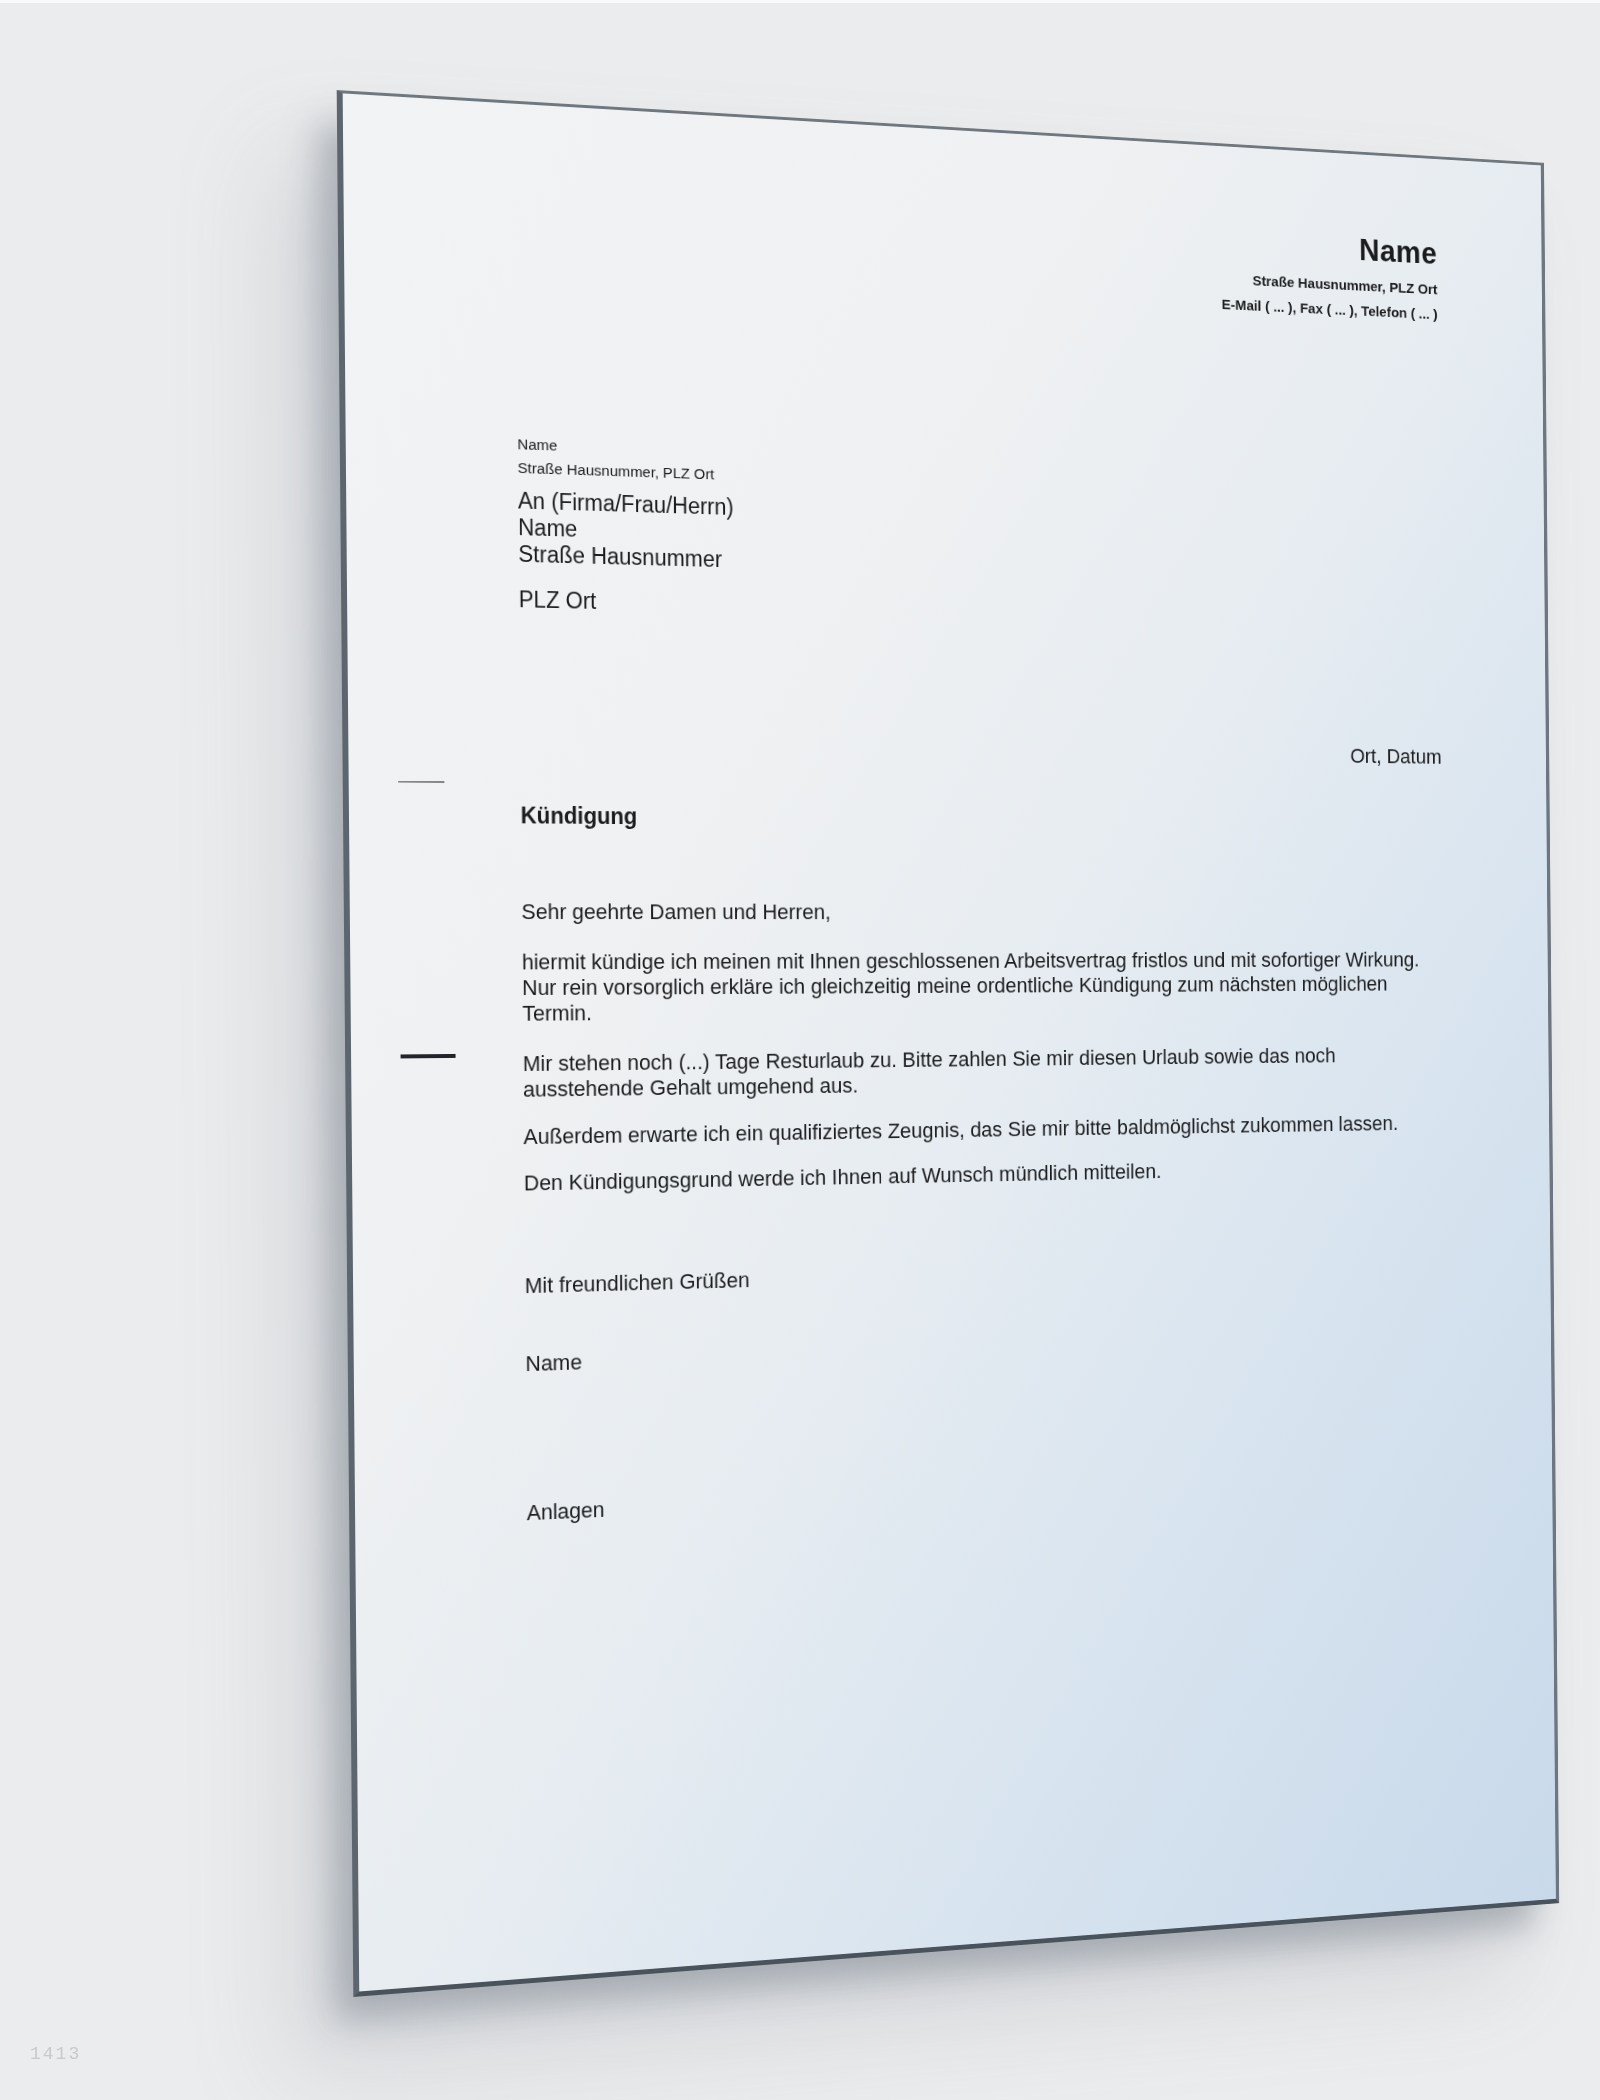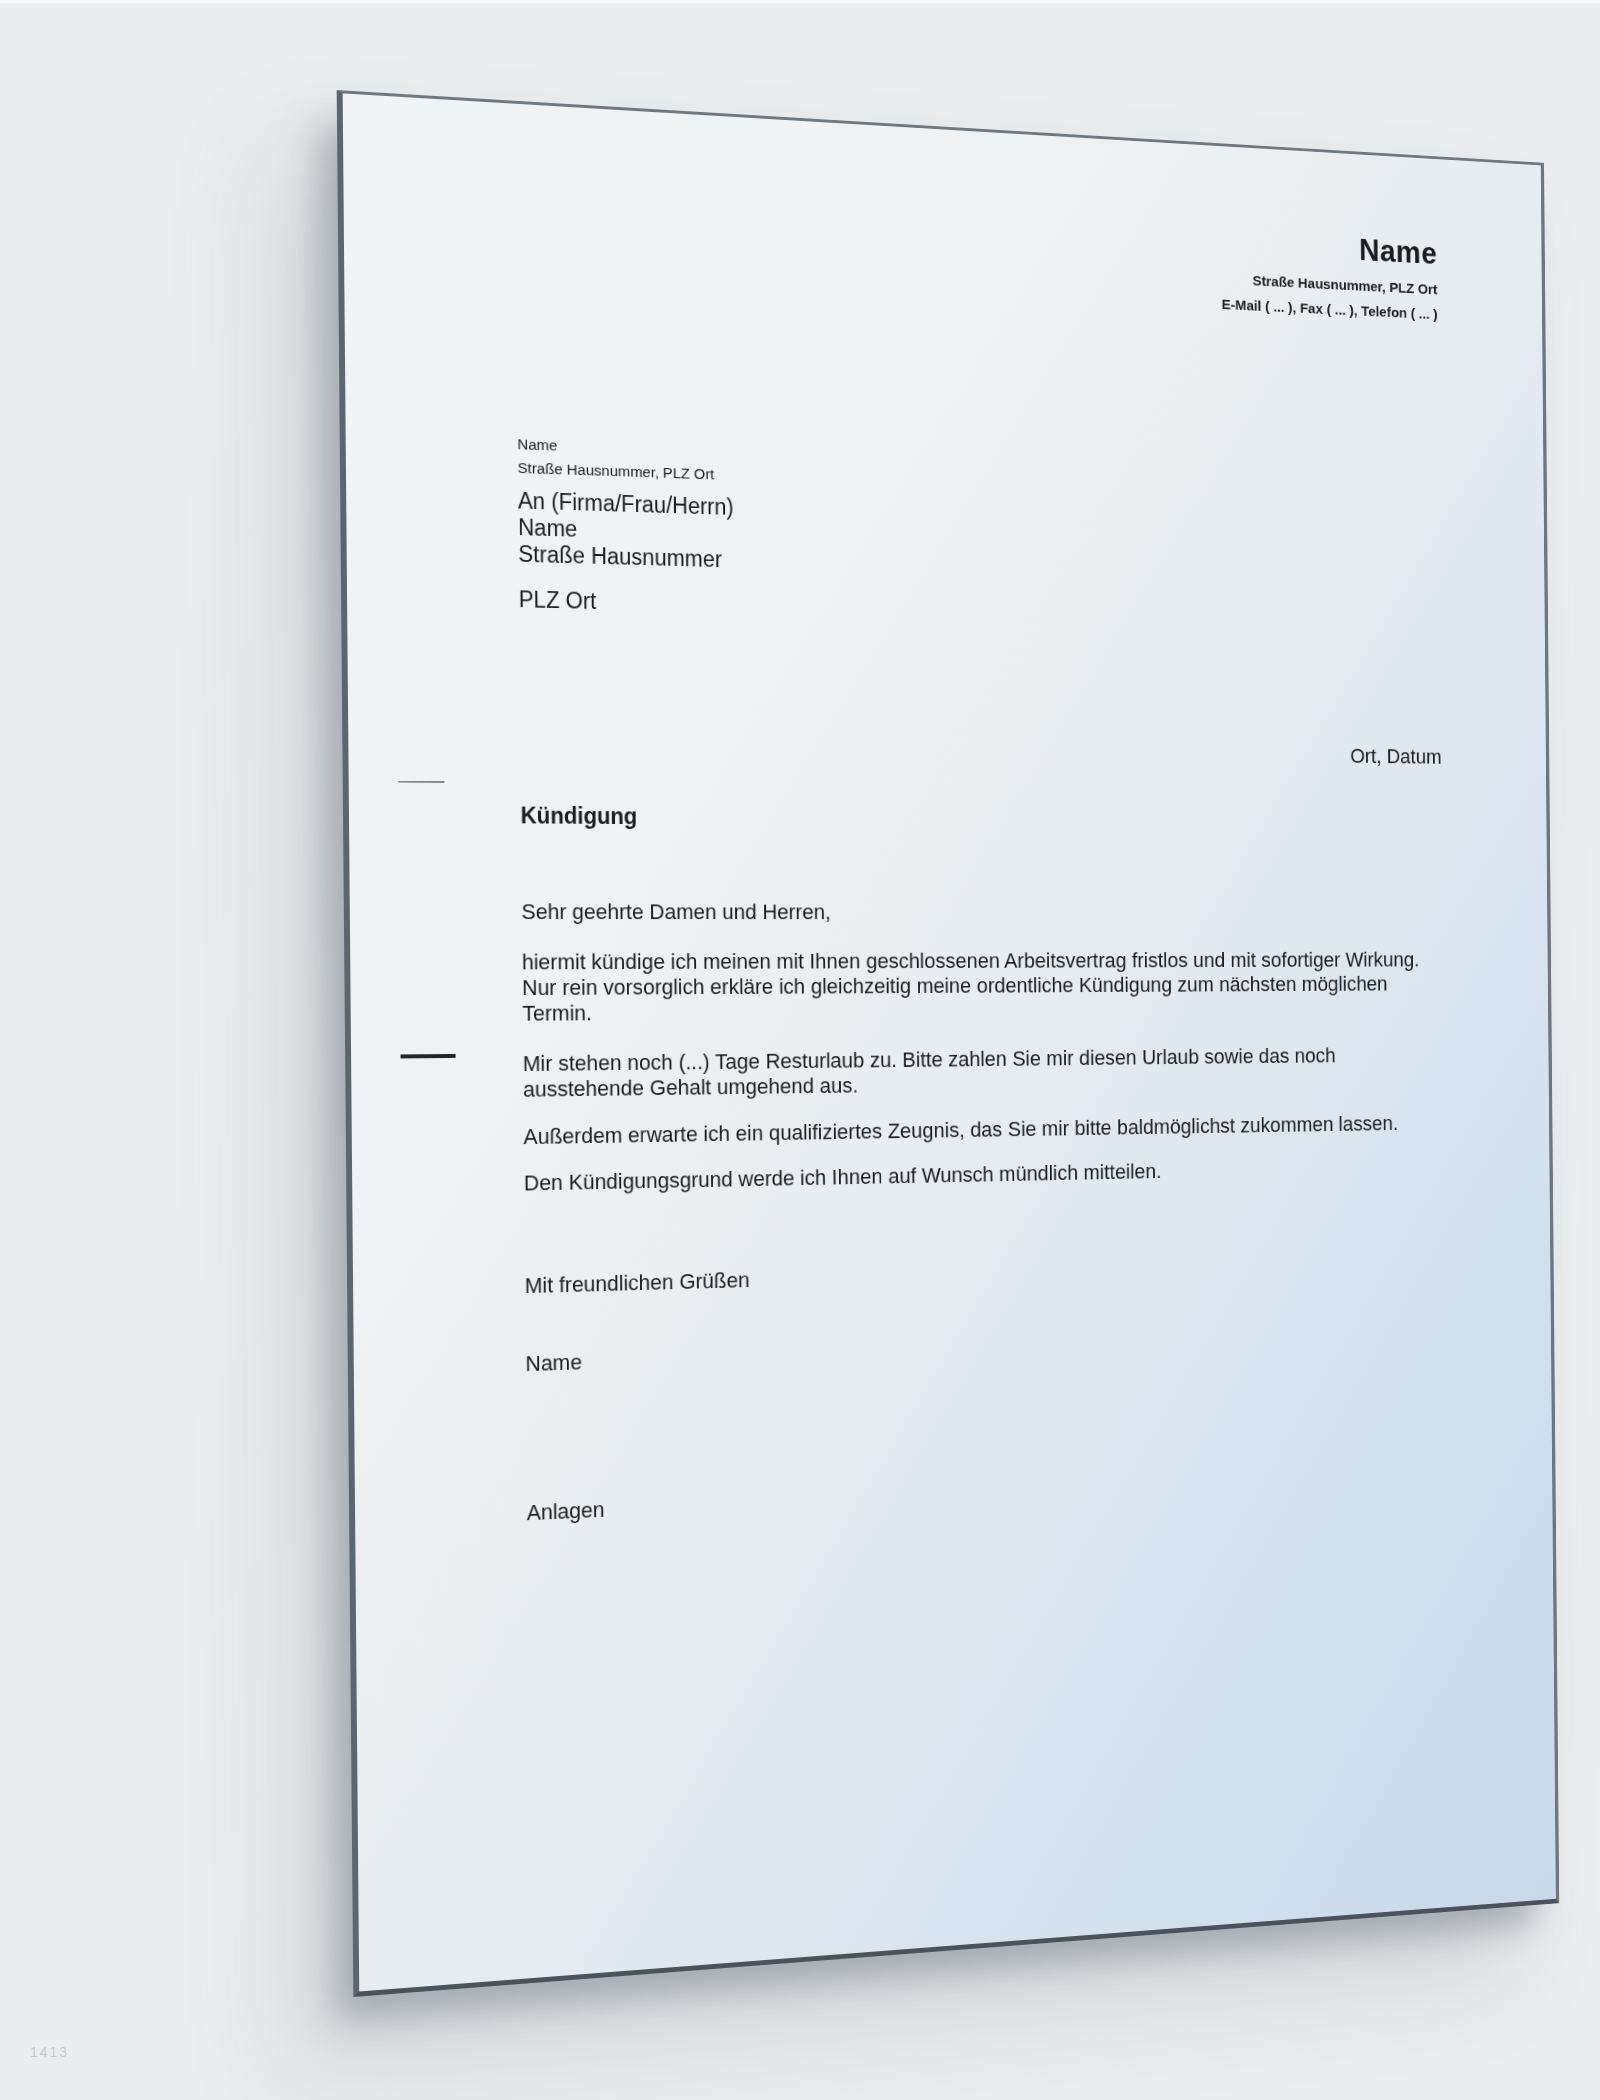--- a/index.html
+++ b/index.html
@@ -60,22 +60,23 @@
   .p3{top:1034px;}
   .p4{top:1081px;}
 
   .closing{left:175px;top:1185px;font-size:22px;line-height:26px;}
   .sig-name{left:175px;top:1264px;font-size:22px;line-height:26px;}
   .enclosures{left:175px;top:1415px;font-size:22px;line-height:26px;}
 
   
   .watermark{
     position:absolute;left:30px;top:2044px;
-    font-size:14px;color:#c7cacd;letter-spacing:2px;
+    font-size:18px;color:#c7cacd;letter-spacing:2px;
     filter:blur(.6px);
+    font-family:Liberation Mono, monospace;
   }
 </style>
 </head>
 <body>
 
 <div class="canvas">
   <div class="top-strip"></div>
 
   <div class="sheet">
 

